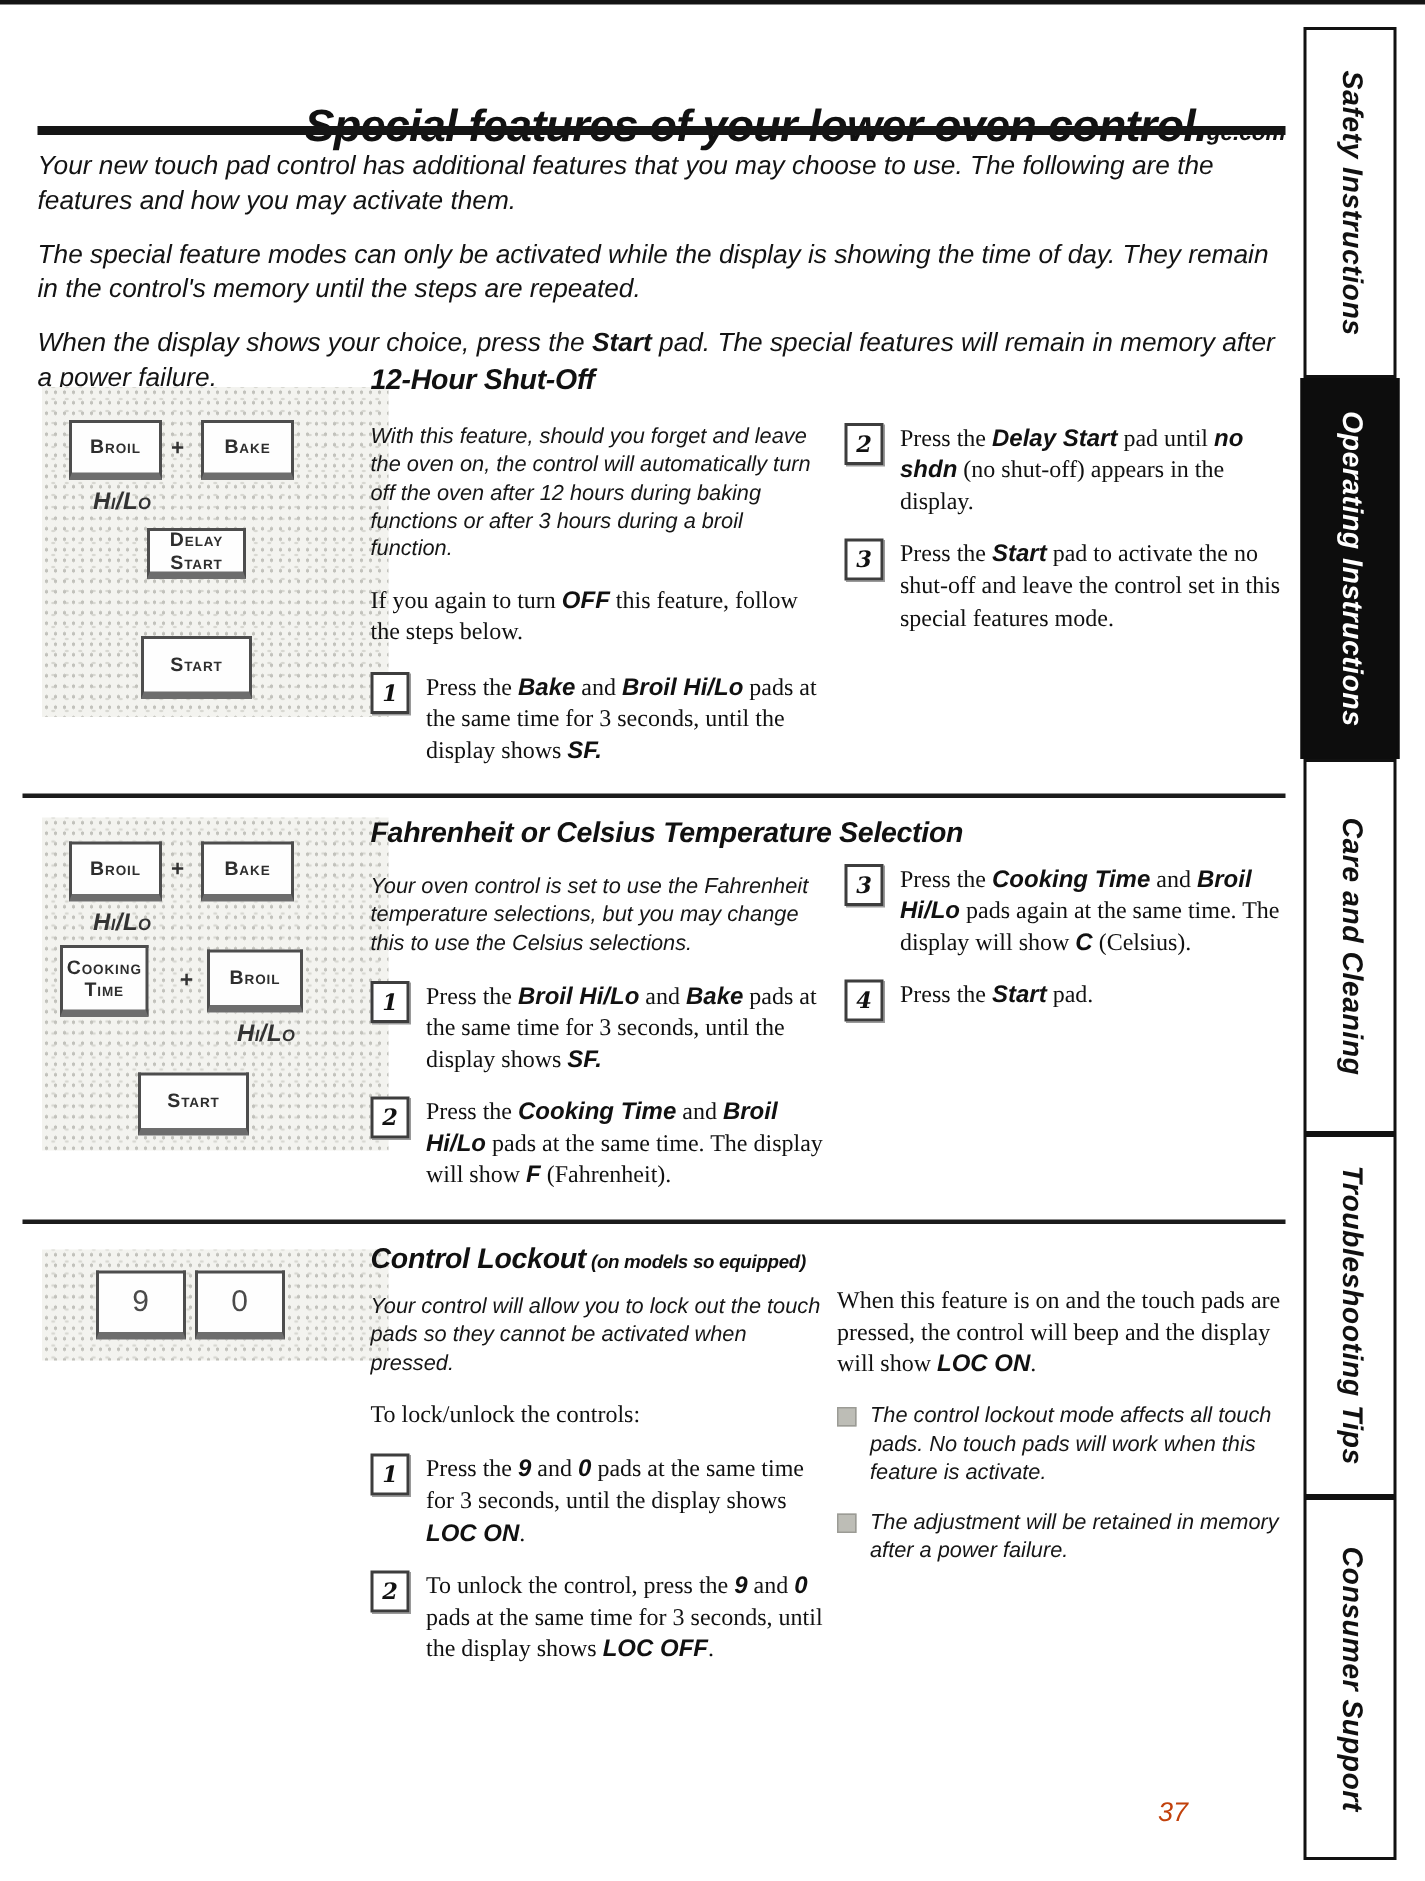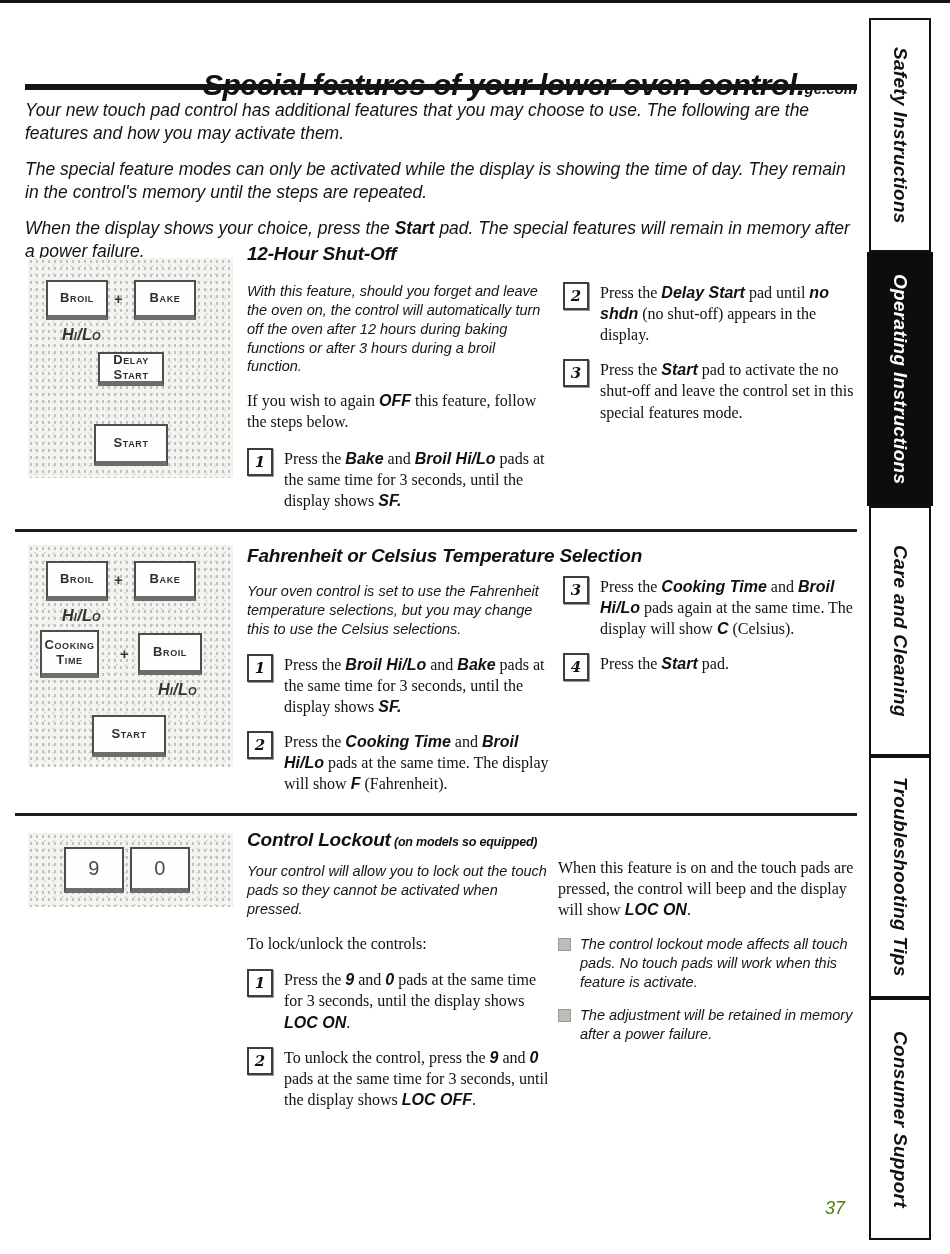--- a/index.html
+++ b/index.html
@@ -14,21 +14,21 @@
   .site  { font-size:15px; font-weight:bold; font-style:italic; padding-bottom:5px; }
   .title-rule { position:absolute; left:25px; top:84px; width:832px; height:6px; background:#151515; }
 
   .intro { position:absolute; left:25px; top:99px; width:828px; font-style:italic;
            font-size:17.5px; line-height:1.32; color:#131313; }
   .intro p { margin:0 0 13px 0; }
 
   .pad-panel { position:absolute; background-color:#f3f3ef;
     background-image: radial-gradient(#c2c2bc 1px, rgba(0,0,0,0) 1.2px),
                       radial-gradient(#d7d7d1 1px, rgba(0,0,0,0) 1.2px);
-    background-size:6px 7px, 9px 8px; background-position:0 0, 3px 4px; }
+    background-size:6px 7px, 9px 8px; background-position:0 0, 3px 4px;padding-left:26px; }
   .pbtn { position:absolute; display:flex; align-items:center; justify-content:center;
           text-align:center; background:#fefefe; border:2px solid #4d4d4d;
           border-bottom:5px solid #6d6d6d; font-variant:small-caps; font-weight:600;
           font-size:13px; letter-spacing:0.6px; color:#2e2e2e; white-space:pre-line;
           line-height:1.15; box-sizing:border-box; }
   .pbtn.num { font-variant:normal; font-size:20px; font-weight:500; color:#4a4a4a; }
   .plus { position:absolute; font-size:15px; font-weight:bold; color:#333; }
   .hilo { position:absolute; font-size:16px; font-style:italic; font-weight:bold;
           font-variant:small-caps; color:#333; letter-spacing:0.3px; }
 
@@ -54,22 +54,22 @@
                font-size:14.5px; line-height:1.3; color:#161616; }
   .note-sq { flex:0 0 auto; width:11px; height:11px; background:#bdbdb6; border:1px solid #9b9b95; margin-top:3px; }
   .note-item p { margin:0; }
 
   .sidebar-tab { position:absolute; left:869px; width:62px; background:#fff; border:2px solid #111;
                  display:flex; align-items:center; justify-content:center; box-sizing:border-box; }
   .sidebar-tab.active { background:#0d0d0d; border-color:#0d0d0d; color:#fff; left:867px; width:66px; }
   .vtext { writing-mode:vertical-rl; font-size:19px; font-weight:bold; font-style:italic;
            white-space:nowrap; letter-spacing:0.3px; }
 
-  .pagenum { position:absolute; left:825px; top:1198px; font-size:18px; font-style:italic;
-             color:#4d7c0f; }
+  .pagenum { position:absolute; left:772px; top:1198px; font-size:18px; font-style:italic;
+             color:#c2410c; }
 </style>
 </head>
 <body>
 
 <div class="page">
   <div class="top-rule"></div>
 
   <div class="header">
     <h1 class="title">Special features of your lower oven control.</h1>
     <span class="site">ge.com</span>
@@ -91,21 +91,21 @@
 Start</div>
     <div class="pbtn" style="left:66px; top:166px; width:74px; height:42px;">Start</div>
   </div>
 
   <h2 class="sec-head" style="left:247px; top:243px;">
     <span>12-Hour Shut-Off</span>
   </h2>
 
   <div class="col" style="left:247px; top:282px;">
     <p class="desc">With this feature, should you forget and leave the oven on, the control will automatically turn off the oven after 12 hours during baking functions or after 3 hours during a broil function.</p>
-    <p class="lead"><span>If you wish to again </span><span class="seg-b">OFF</span><span> this feature, follow the steps below.</span></p>
+    <p class="lead"><span>If you again to turn </span><span class="seg-b">OFF</span><span> this feature, follow the steps below.</span></p>
     <div class="step">
       <span class="stepnum">1</span>
       <p class="stepbody"><span>Press the </span><span class="seg-b">Bake</span><span> and </span><span class="seg-b">Broil Hi/Lo</span><span> pads at the same time for 3 seconds, until the display shows </span><span class="seg-b">SF.</span></p>
     </div>
   </div>
 
   <div class="col" style="left:563px; top:282px;">
     <div class="step">
       <span class="stepnum">2</span>
       <p class="stepbody"><span>Press the </span><span class="seg-b">Delay Start</span><span> pad until </span><span class="seg-b">no shdn</span><span> (no shut-off) appears in the display.</span></p>

